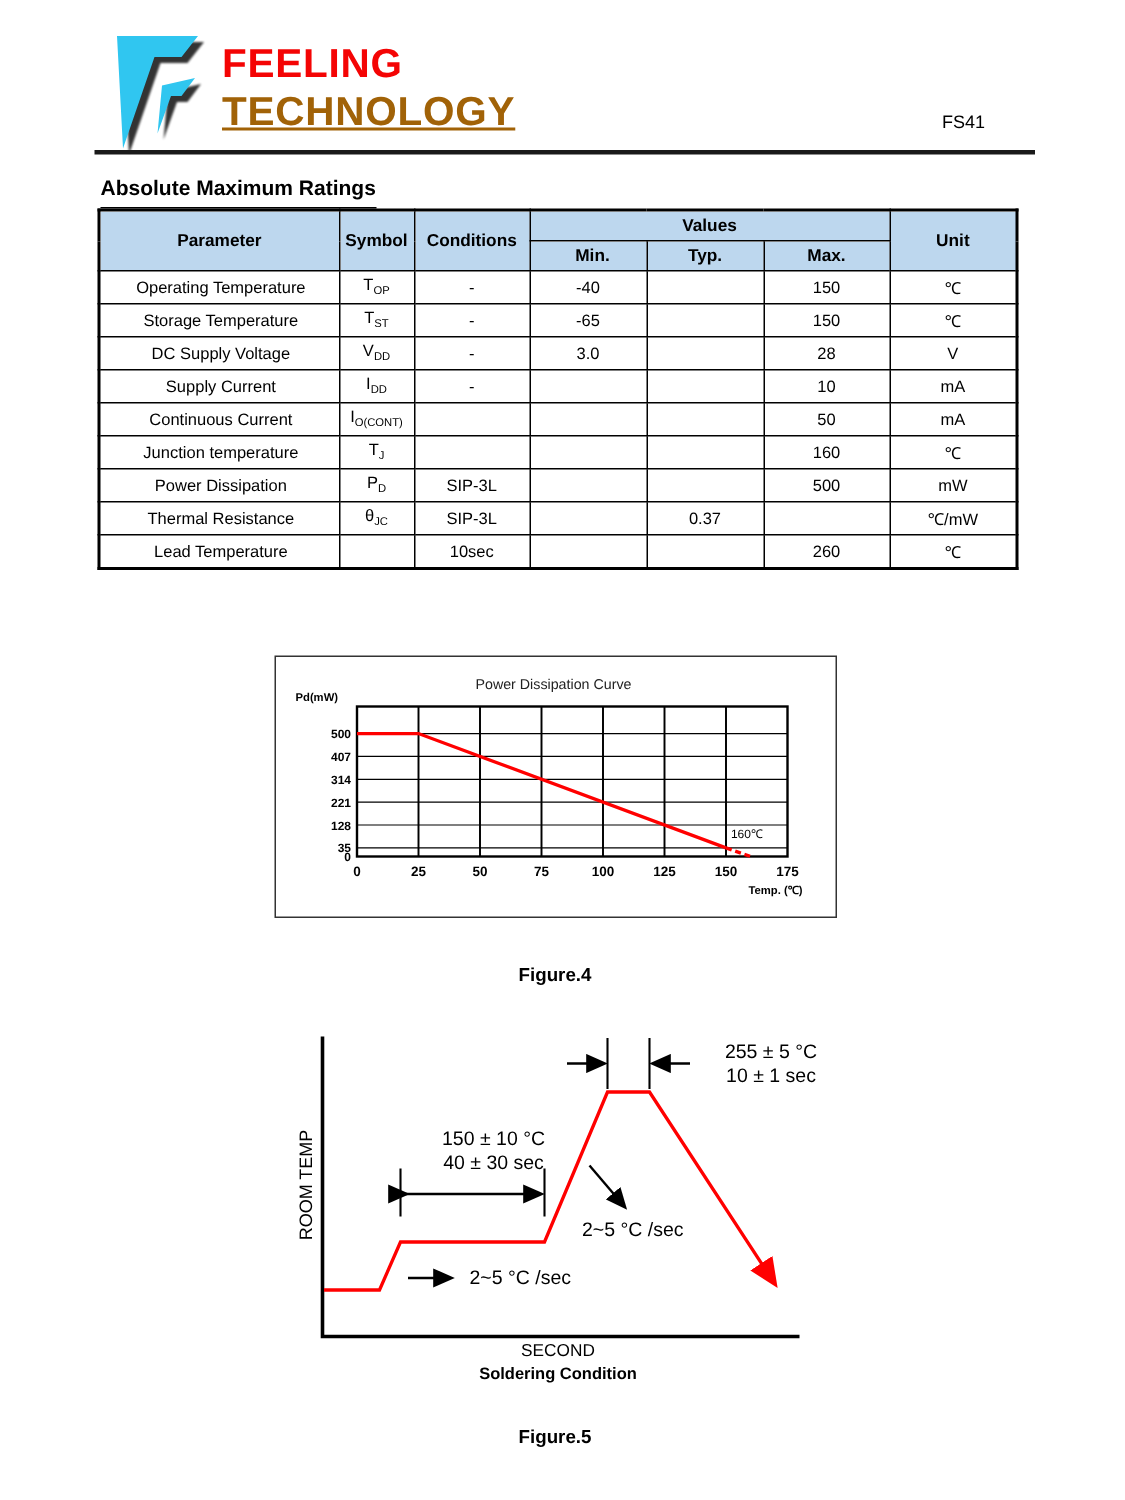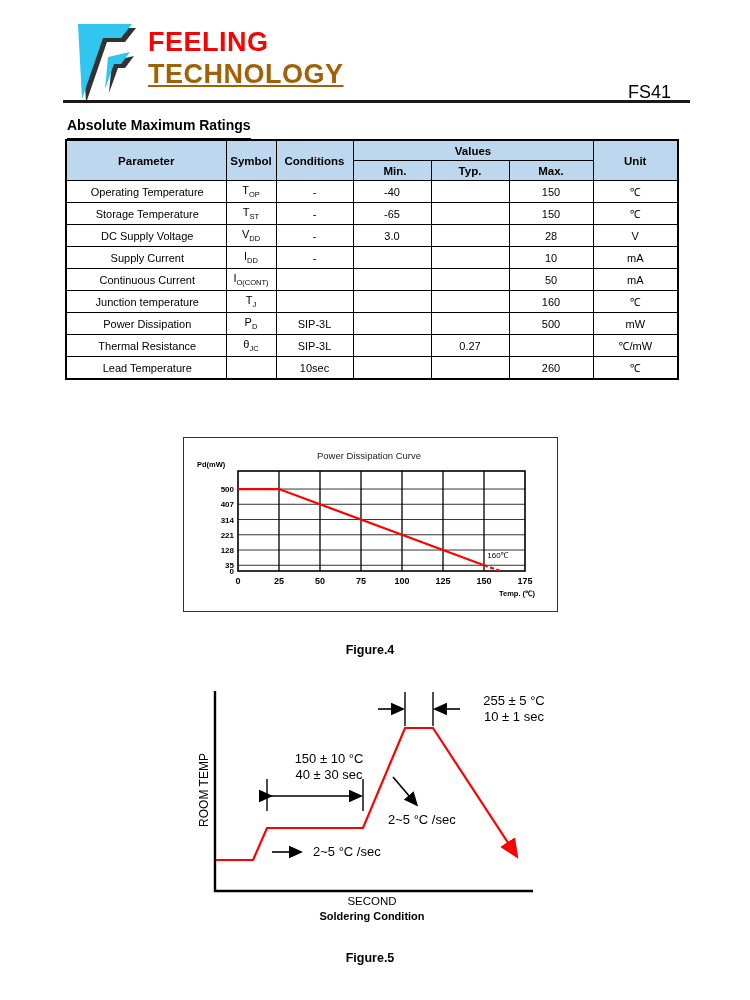--- a/index.html
+++ b/index.html
@@ -2,21 +2,21 @@
 <html><head>
 <meta charset="utf-8">
 <style>
   html,body{margin:0;padding:0;background:#fff;}
   body{width:750px;height:1000px;position:relative;font-family:"Liberation Sans",sans-serif;color:#000;}
   .abs{position:absolute;}
 
   
   .brand-line{position:absolute;left:148px;font-weight:bold;font-size:27px;letter-spacing:0.5px;line-height:30px;}
   .header-rule{position:absolute;left:63px;top:100px;width:627px;height:2.5px;background:#1a1a1a;}
-  .part-number{position:absolute;left:628px;top:82px;font-size:18px;}
+  .part-number{position:absolute;left:628px;top:74px;font-size:12px;}
 
   
   .section-title{position:absolute;left:67px;top:117px;font-size:14px;font-weight:bold;
     border-bottom:1.8px solid #000;padding-bottom:5px;}
 
   
   table.ratings{position:absolute;left:65px;top:139px;border-collapse:collapse;border:2px solid #000;
     font-size:11px;table-layout:fixed;}
   table.ratings th,table.ratings td{border:1px solid #000;padding:0 2px;overflow:hidden;white-space:nowrap;}
   table.ratings th{font-size:11.5px;font-weight:bold;}
@@ -143,21 +143,21 @@
         <td></td>
         <td></td>
         <td>500</td>
         <td>mW</td>
       </tr>
       <tr>
         <td class="param">Thermal Resistance</td>
         <td>θ<sub>JC</sub></td>
         <td>SIP-3L</td>
         <td></td>
-        <td>0.27</td>
+        <td>0.37</td>
         <td></td>
         <td>℃/mW</td>
       </tr>
       <tr>
         <td class="param">Lead Temperature</td>
         <td></td>
         <td>10sec</td>
         <td></td>
         <td></td>
         <td>260</td>

